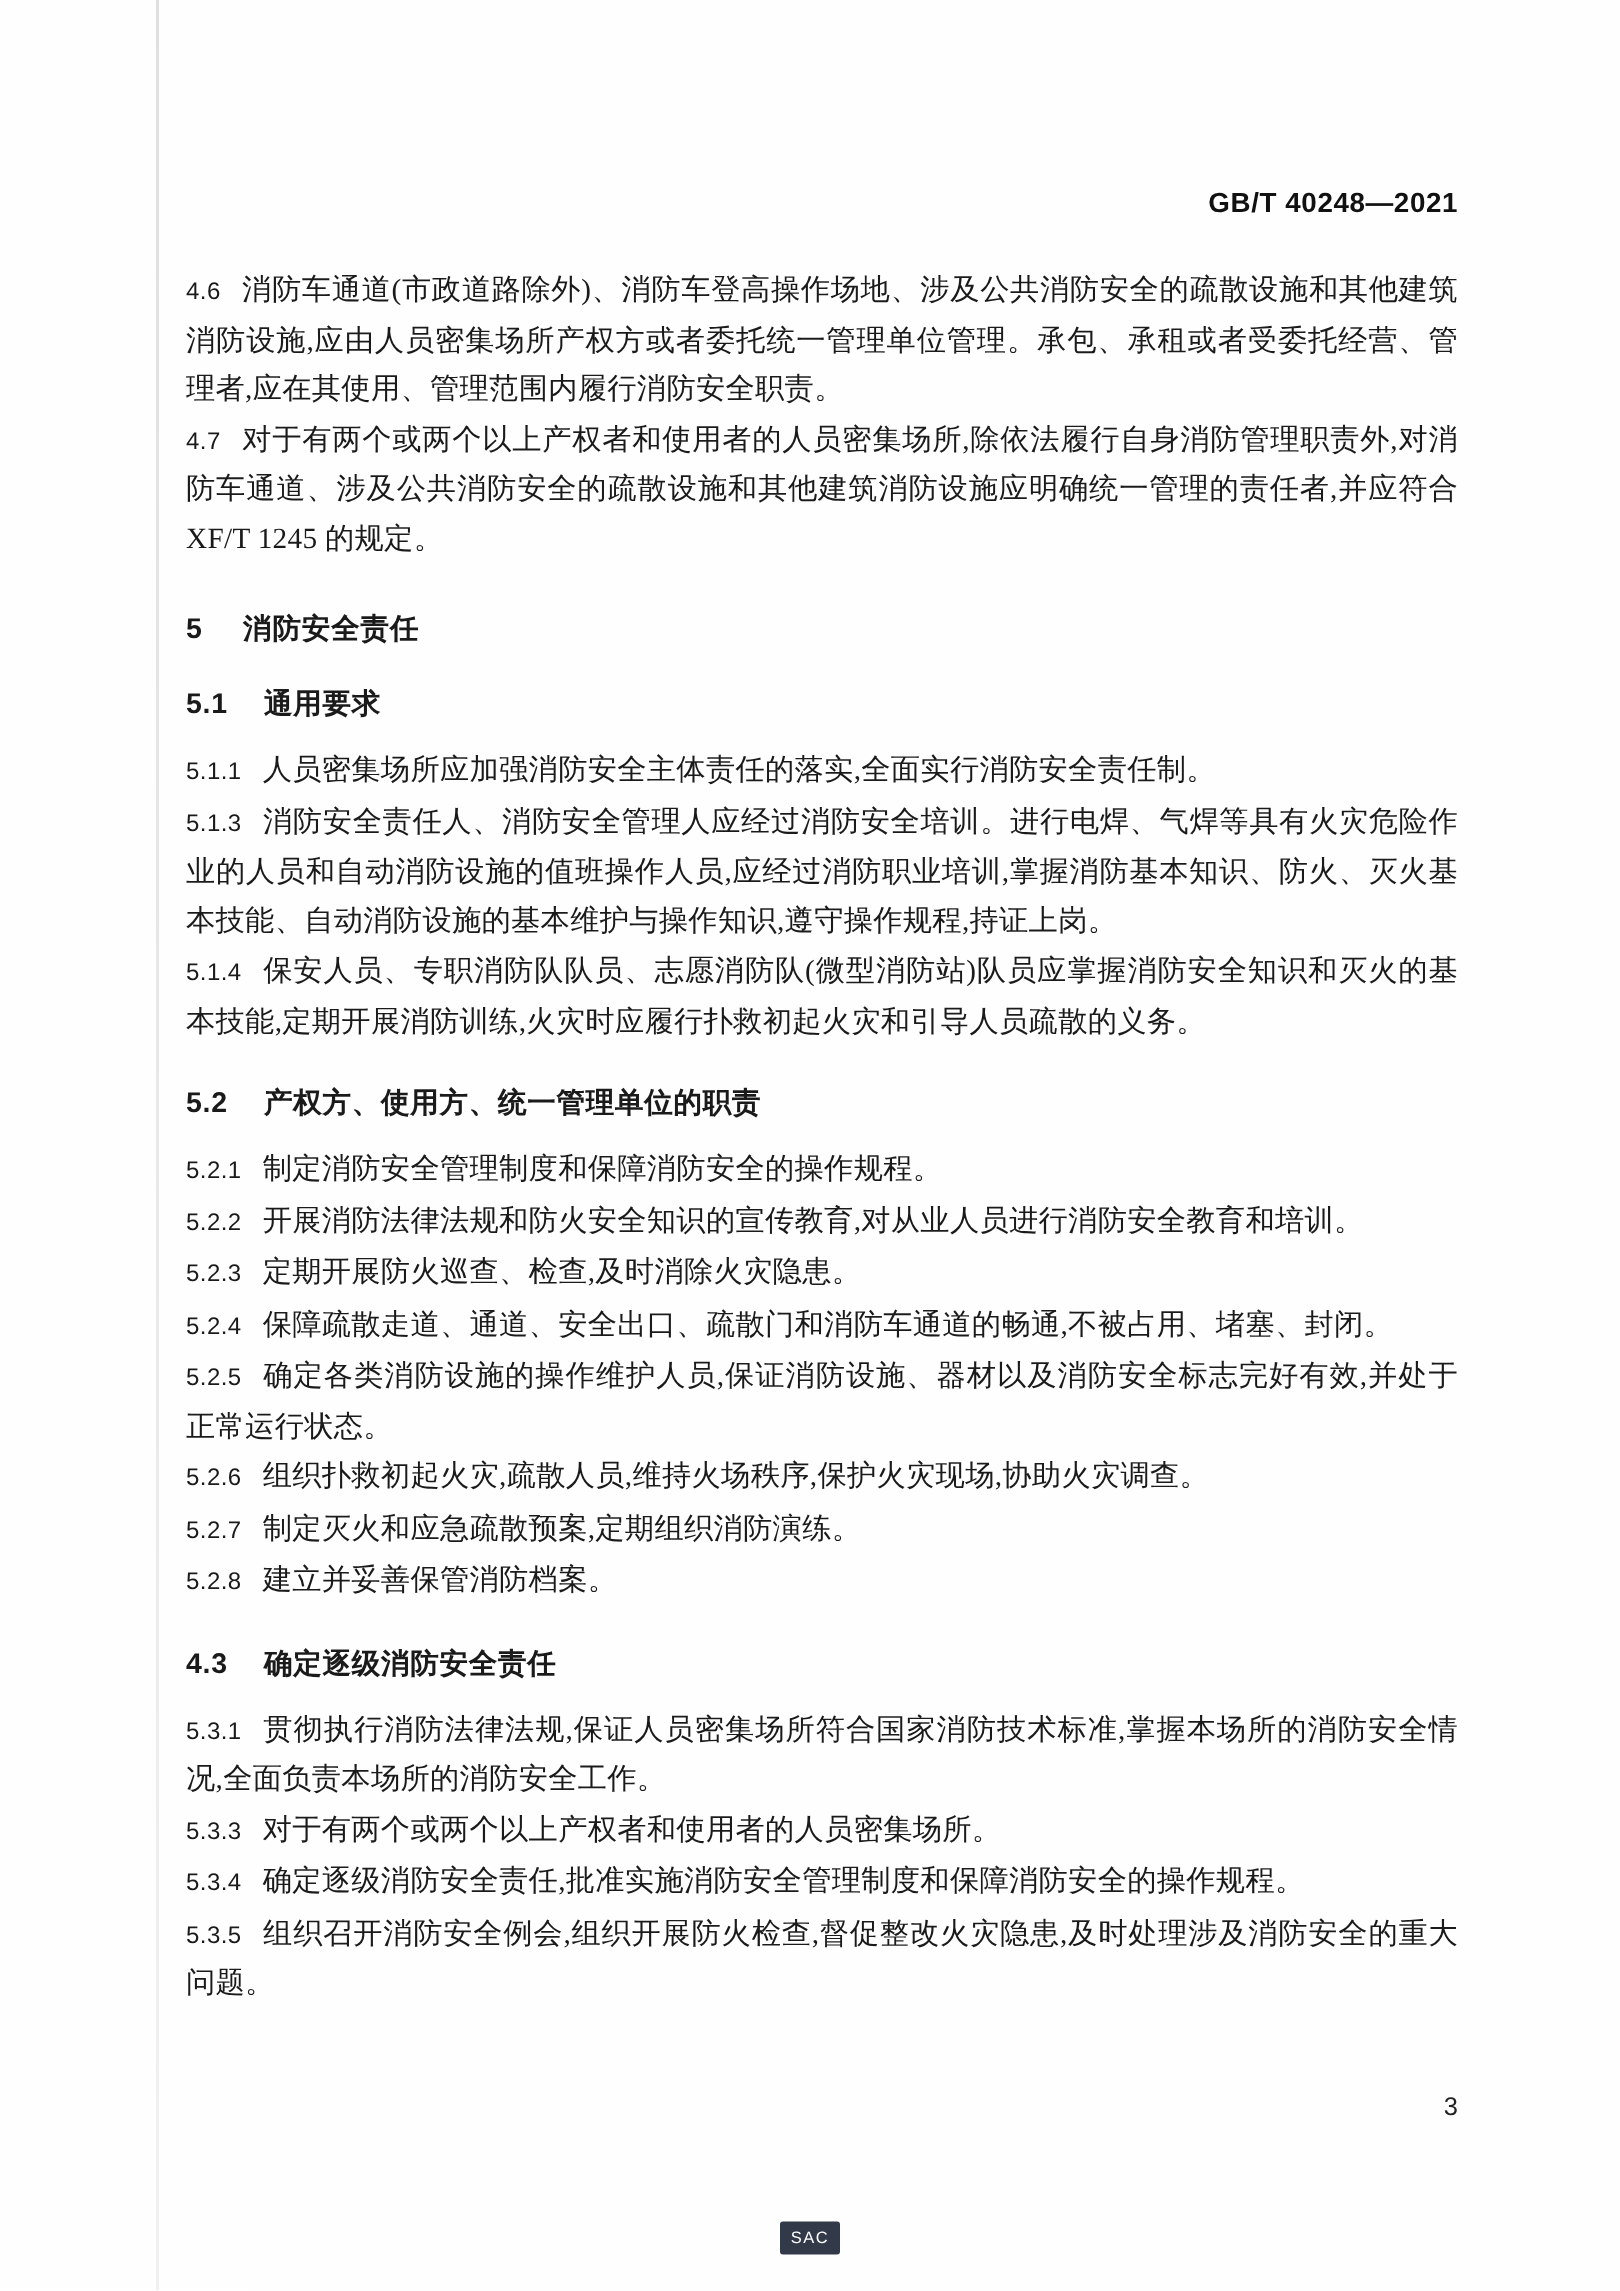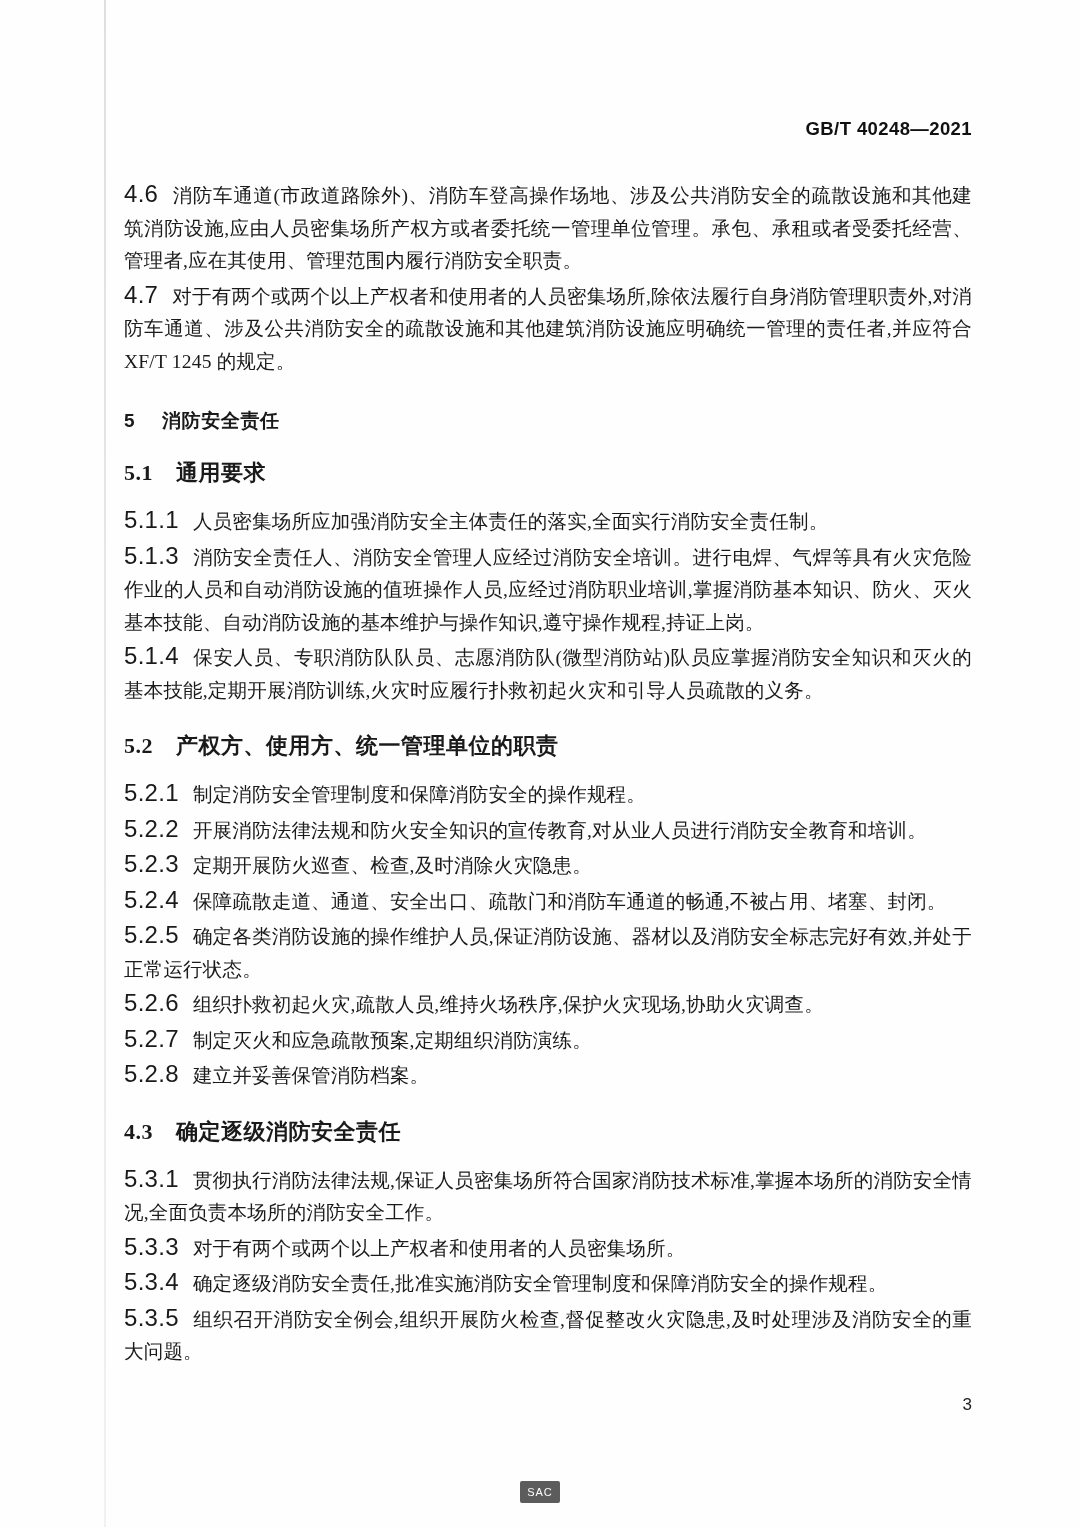--- a/index.html
+++ b/index.html
@@ -34,80 +34,80 @@
   }
   .content {
     position: absolute;
     left: 124px;
     top: 118px;
     width: 848px;
   }
   .header-row {
     display: flex;
     justify-content: flex-end;
-    align-items: flex-start;
+    align-items: center;
     height: 34px;
     margin-bottom: 26px;
   }
   .std-code {
     font-family: "Liberation Sans", sans-serif;
     font-weight: bold;
     font-size: 18.5px;
     letter-spacing: 0.4px;
     color: #111;
   }
   .para {
     font-size: 19.5px;
     line-height: 32.5px;
     text-align: justify;
     text-justify: inter-ideograph;
     margin: 0 0 1px 0;
     letter-spacing: 0.2px;
   }
   .para .num {
     font-family: "Liberation Sans", sans-serif;
-    font-size: 24px;
+    font-size: 16px;
     letter-spacing: 0.3px;
   }
   .para .num-gap {
     display: inline-block;
     width: 14px;
   }
   .clause-h1 {
     font-family: "Liberation Sans", sans-serif;
     font-weight: bold;
     font-size: 19px;
     margin: 30px 0 22px 0;
     letter-spacing: 0.6px;
   }
   .clause-h1 .n { display: inline-block; width: 38px; }
   .clause-h2 {
-    font-family: Liberation Serif, serif;
+    font-family: Liberation Sans, sans-serif;
     font-weight: bold;
-    font-size: 22px;
+    font-size: 19px;
     margin: 24px 0 16px 0;
     letter-spacing: 0.5px;
   }
   .clause-h2 .n { display: inline-block; width: 52px; }
   .page-number {
     position: absolute;
     right: 108px;
     bottom: 112px;
     font-family: "Liberation Sans", sans-serif;
     font-size: 17px;
     color: #222;
   }
   .footer-mark {
     position: absolute;
     left: 50%;
     transform: translateX(-50%);
     bottom: 24px;
     width: 40px;
     height: 22px;
-    background: #404040;
+    background: #0f172a;
     border-radius: 2px;
     color: #ffffff;
     font-family: "Liberation Sans", sans-serif;
     font-size: 11px;
     line-height: 22px;
     text-align: center;
     letter-spacing: 1px;
     opacity: 0.85;
   }
 </style>

